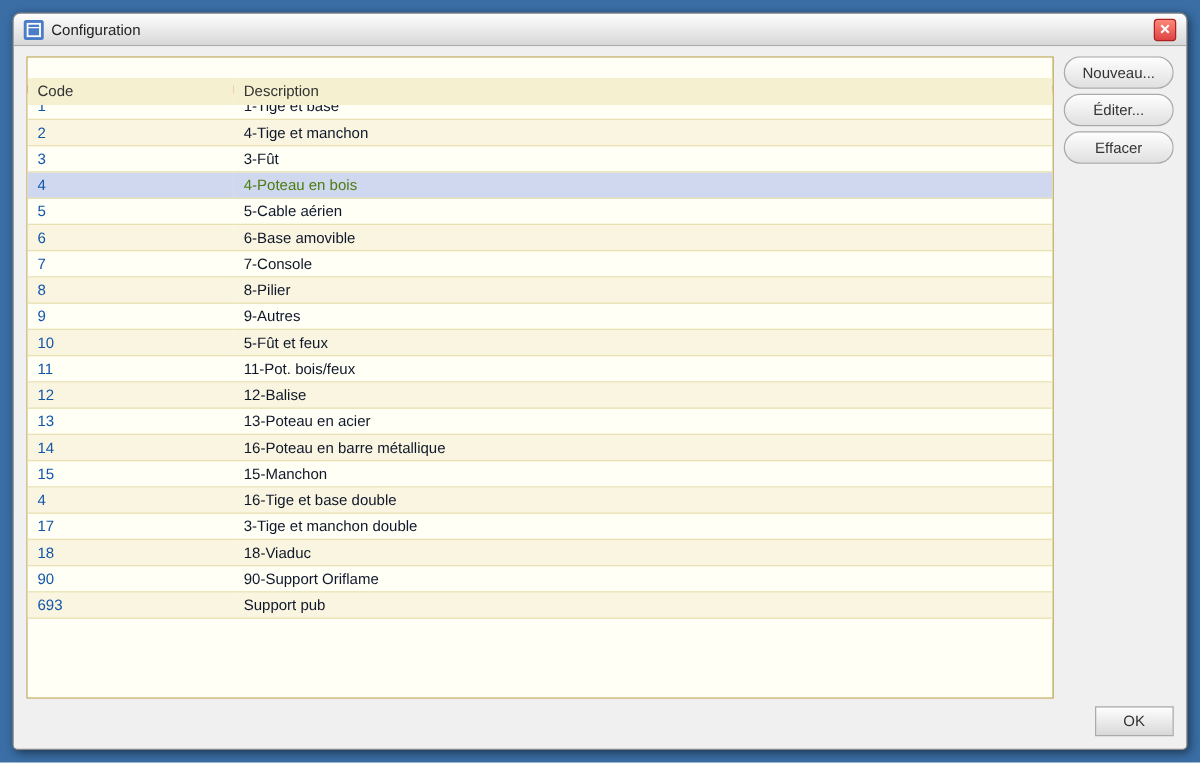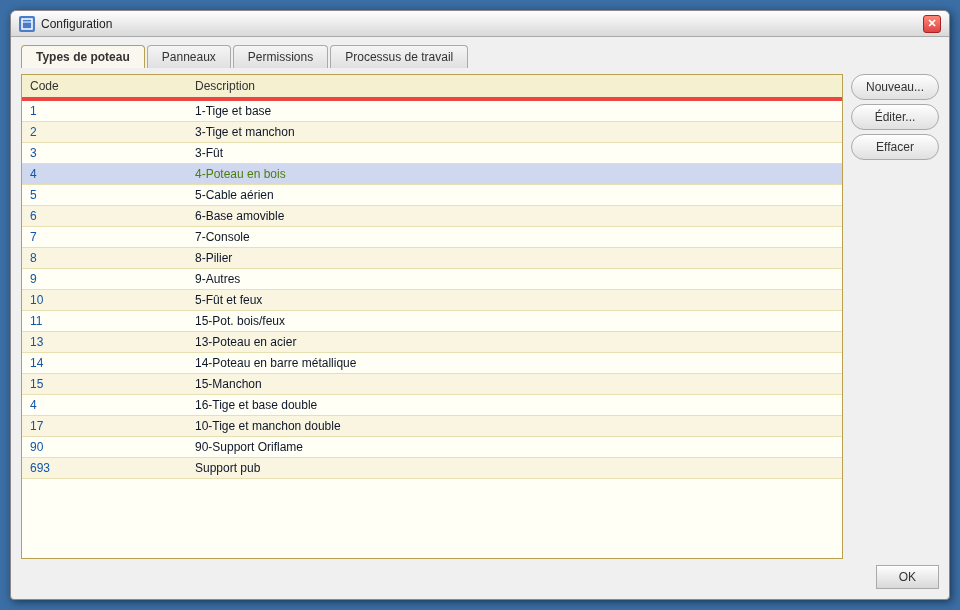--- a/index.html
+++ b/index.html
@@ -119,28 +119,28 @@
       overflow-y: auto;
     }
 
     .table-container table {
       width: 100%;
       border-collapse: collapse;
     }
 
     .table-container thead th {
       background: #f5f0d0;
-      border-bottom: 4px solid #ef4444;
+      border-bottom: 7px solid #ef4444;
       padding: 4px 8px;
       text-align: left;
       font-weight: normal;
       font-size: 12px;
       color: #333;
       position: sticky;
-      top: 0;
+      top: 16px;
     }
 
     .table-container tbody tr {
       border-bottom: 1px solid #e8e0b0;
     }
 
     .table-container tbody tr:nth-child(odd) {
       background: #fffff5;
     }
 
@@ -227,45 +227,39 @@
         <rect x="1" y="1" width="10" height="10" fill="none" stroke="white" stroke-width="1.5"></rect>
         <line x1="1" y1="4" x2="11" y2="4" stroke="white" stroke-width="1"></line>
       </svg>
     </div>
     <span class="title-bar-title">Configuration</span>
     <div class="title-bar-close">✕</div>
   </div>
 
   <div class="window-content">
 
-    <div class="tabs">
-      <div class="tab active">Types de poteau</div>
-      <div class="tab">Panneaux</div>
-      <div class="tab">Permissions</div>
-      <div class="tab">Processus de travail</div>
-    </div>
 
     <div class="main-area">
 
       <div class="table-container">
         <table>
           <thead>
             <tr>
               <th>Code</th>
               <th>Description</th>
             </tr>
           </thead>
           <tbody id="table-body">
           <tr>
                 <td class="code-col">1</td>
                 <td>1-Tige et base</td>
               </tr>
               <tr>
                 <td class="code-col">2</td>
-                <td>3-Tige et manchon</td>
+                <td>4-Tige et manchon</td>
               </tr>
               <tr>
                 <td class="code-col">3</td>
                 <td>3-Fût</td>
               </tr>
               <tr class="selected">
                 <td class="code-col">4</td>
                 <td>4-Poteau en bois</td>
               </tr>
               <tr>
@@ -287,41 +281,49 @@
               <tr>
                 <td class="code-col">9</td>
                 <td>9-Autres</td>
               </tr>
               <tr>
                 <td class="code-col">10</td>
                 <td>5-Fût et feux</td>
               </tr>
               <tr>
                 <td class="code-col">11</td>
-                <td>15-Pot. bois/feux</td>
+                <td>11-Pot. bois/feux</td>
+              </tr>
+              <tr>
+                <td class="code-col">12</td>
+                <td>12-Balise</td>
               </tr>
               <tr>
                 <td class="code-col">13</td>
                 <td>13-Poteau en acier</td>
               </tr>
               <tr>
                 <td class="code-col">14</td>
-                <td>14-Poteau en barre métallique</td>
+                <td>16-Poteau en barre métallique</td>
               </tr>
               <tr>
                 <td class="code-col">15</td>
                 <td>15-Manchon</td>
               </tr>
               <tr>
                 <td class="code-col">4</td>
                 <td>16-Tige et base double</td>
               </tr>
               <tr>
                 <td class="code-col">17</td>
-                <td>10-Tige et manchon double</td>
+                <td>3-Tige et manchon double</td>
+              </tr>
+              <tr>
+                <td class="code-col">18</td>
+                <td>18-Viaduc</td>
               </tr>
               <tr>
                 <td class="code-col">90</td>
                 <td>90-Support Oriflame</td>
               </tr>
               <tr>
                 <td class="code-col">693</td>
                 <td>Support pub</td>
               </tr>
             </tbody>

